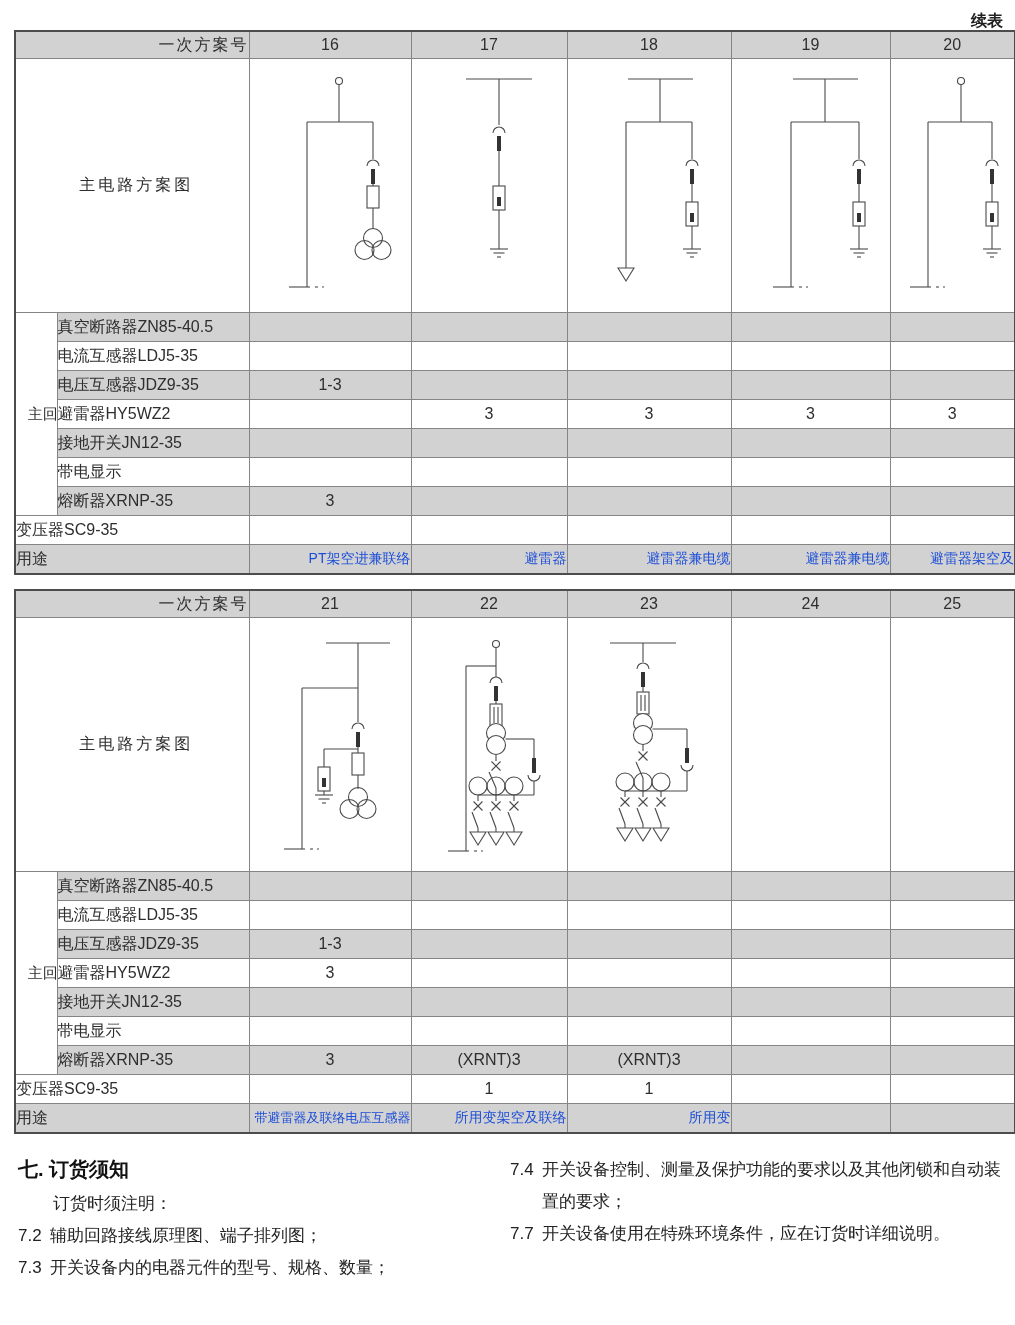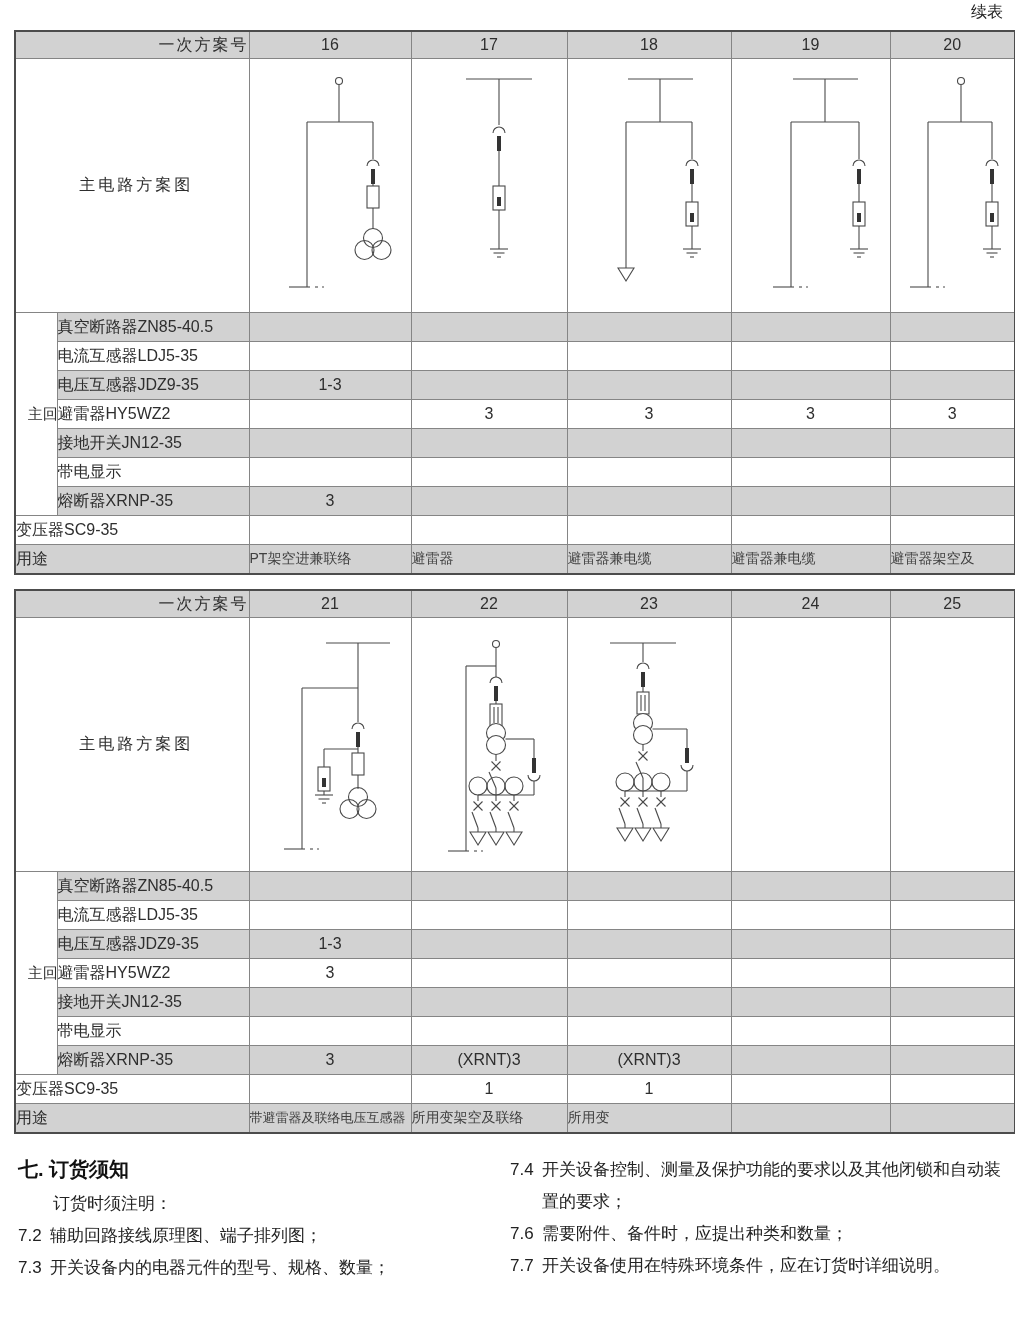--- a/index.html
+++ b/index.html
@@ -1,38 +1,38 @@
 <!DOCTYPE html>
 <html><head>
 <meta charset="utf-8">
 <style>
   html,body{margin:0;padding:0;}
   body{width:1015px;height:1325px;background:#fff;position:relative;
        font-family:"Liberation Sans","DejaVu Sans",sans-serif;color:#333;}
-  .cont-label{position:absolute;top:2px;right:12px;font-size:16px;font-weight:normal;color:#222;}
+  .cont-label{position:absolute;top:11px;right:12px;font-size:16px;font-weight:bold;color:#222;}
   .tbl{width:1000px;margin-left:14px;border-collapse:collapse;table-layout:fixed;}
   .t1{margin-top:30px;}
   .t2{margin-top:14px;}
   .tbl{border:2px solid #4c4c4c;}
   .tbl td{border:1px solid #858585;padding:0;overflow:hidden;white-space:nowrap;vertical-align:middle;}
   tr.g td{background:#d2d2d2;}
   td.wcell{background:#fff !important;}
   tr.hrow td{height:26px;}
   tr.drow td{height:253px;background:#fff;padding-left:8px;}
   tr.crow td{height:28px;}
   .hlab{text-align:right;font-size:16px;letter-spacing:2px;color:#2e2e2e;}
   .val{text-align:center;font-size:16px;color:#2e2e2e;}
   .dlab{text-align:center;font-size:16px;letter-spacing:3px;color:#2e2e2e;}
   .dcell{text-align:center;}
   .dcell svg{display:inline-block;vertical-align:middle;}
   .lab{text-align:left;font-size:16px;padding-left:15px;color:#2e2e2e;}
   .lab2{padding-left:57px;}
   .vcell{background:#fff;text-align:center;vertical-align:middle;}
   .vcell span{display:inline-block;width:17px;word-break:break-all;line-height:26px;font-size:15px;color:#2e2e2e;}
-  .uval{text-align:left;font-size:14px;color:#404040;}
+  .uval{text-align:right;font-size:14px;color:#1d4ed8;}
   .tight{font-size:13px;}
   .notes{display:flex;margin:20px 8px 0 18px;gap:14px;}
   .ncol{font-size:17px;line-height:32px;color:#222;}
   .nleft{width:478px;}
   .nright{flex:1;}
   .nheading{font-size:20px;font-weight:bold;line-height:30px;margin-bottom:4px;color:#111;}
   .nintro{padding-left:35px;}
   .nitem{display:flex;}
   .nnum{flex:0 0 32px;}
   .ntext{flex:1;white-space:normal;}
@@ -478,21 +478,17 @@
       <span class="nnum">7.3</span>
       <span class="ntext">开关设备内的电器元件的型号、规格、数量；</span>
     </div>
   </div>
   <div class="ncol nright">
     <div class="nitem">
       <span class="nnum">7.4</span>
       <span class="ntext">开关设备控制、测量及保护功能的要求以及其他闭锁和自动装置的要求；</span>
     </div>
     <div class="nitem">
-      <span class="nnum">7.6</span>
-      <span class="ntext">需要附件、备件时，应提出种类和数量；</span>
-    </div>
-    <div class="nitem">
       <span class="nnum">7.7</span>
       <span class="ntext">开关设备使用在特殊环境条件，应在订货时详细说明。</span>
     </div>
   </div>
 </div>
 
 </body></html>

